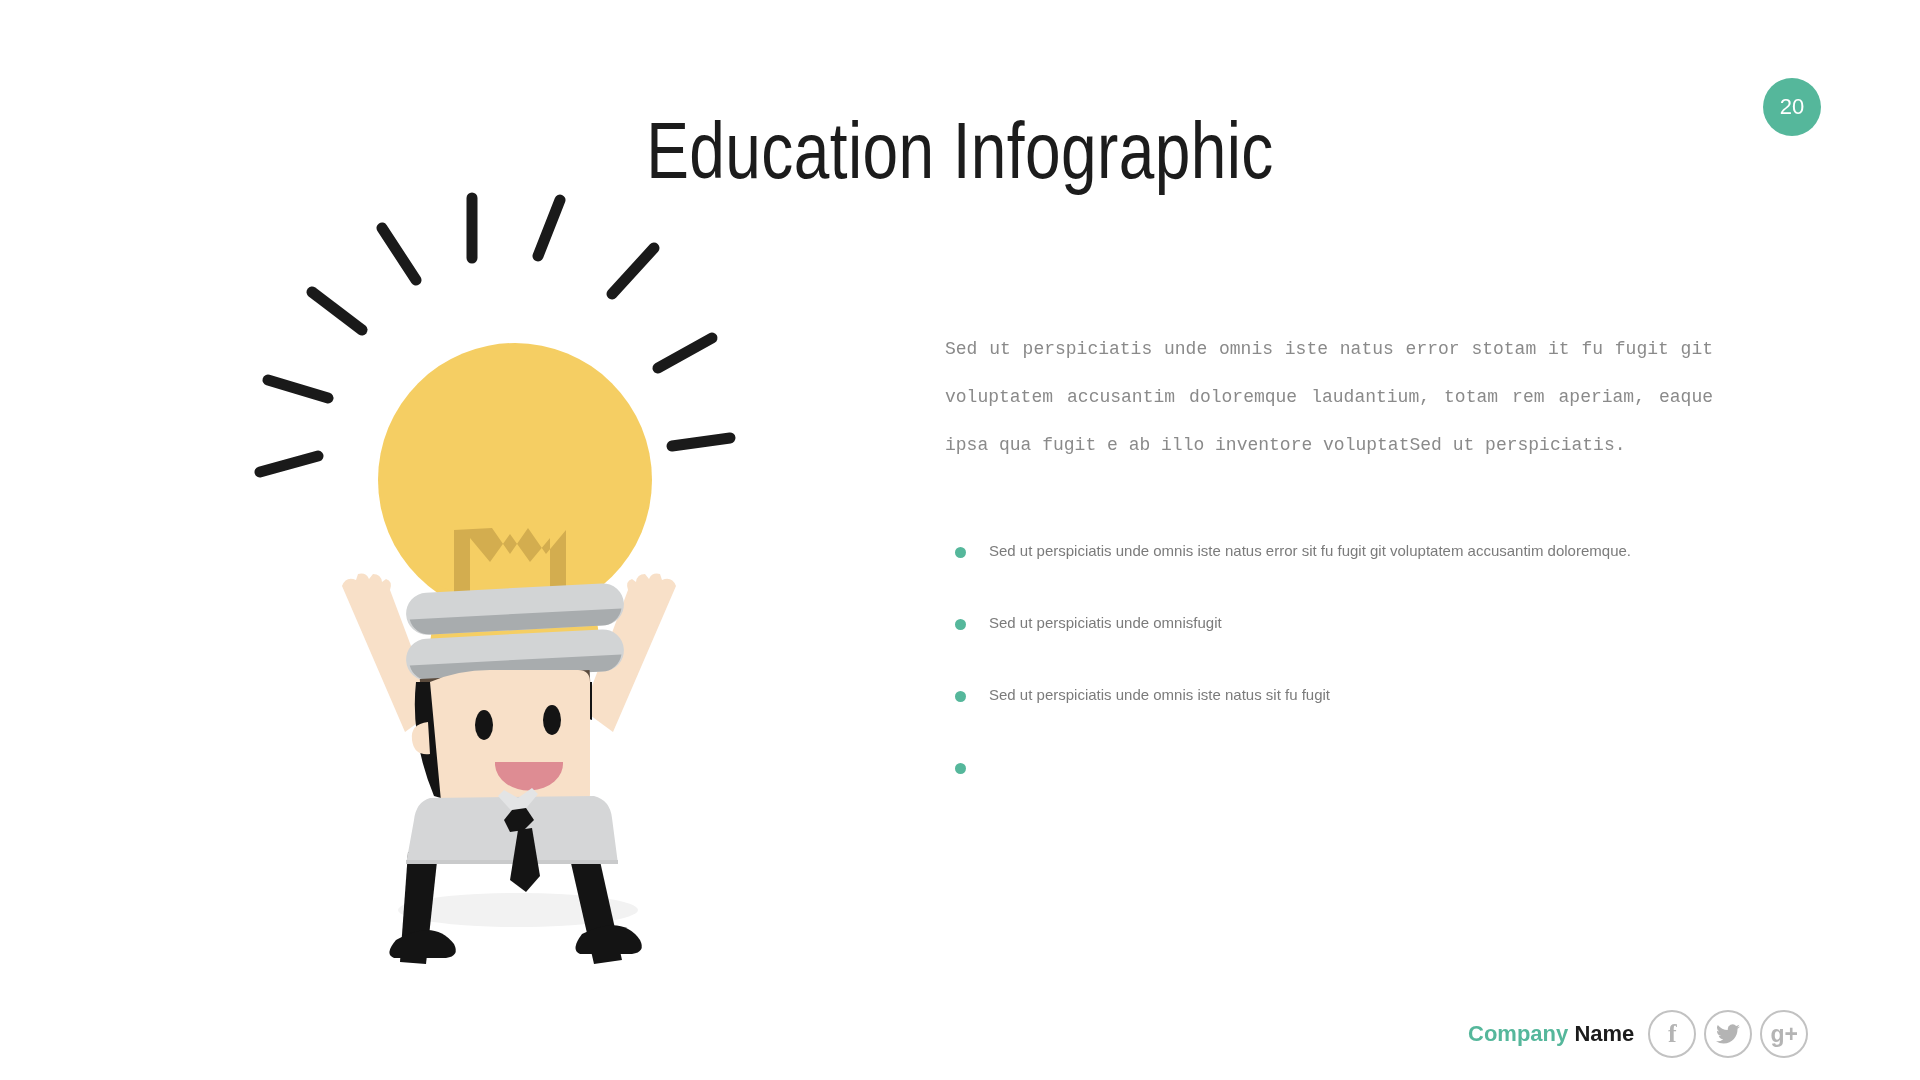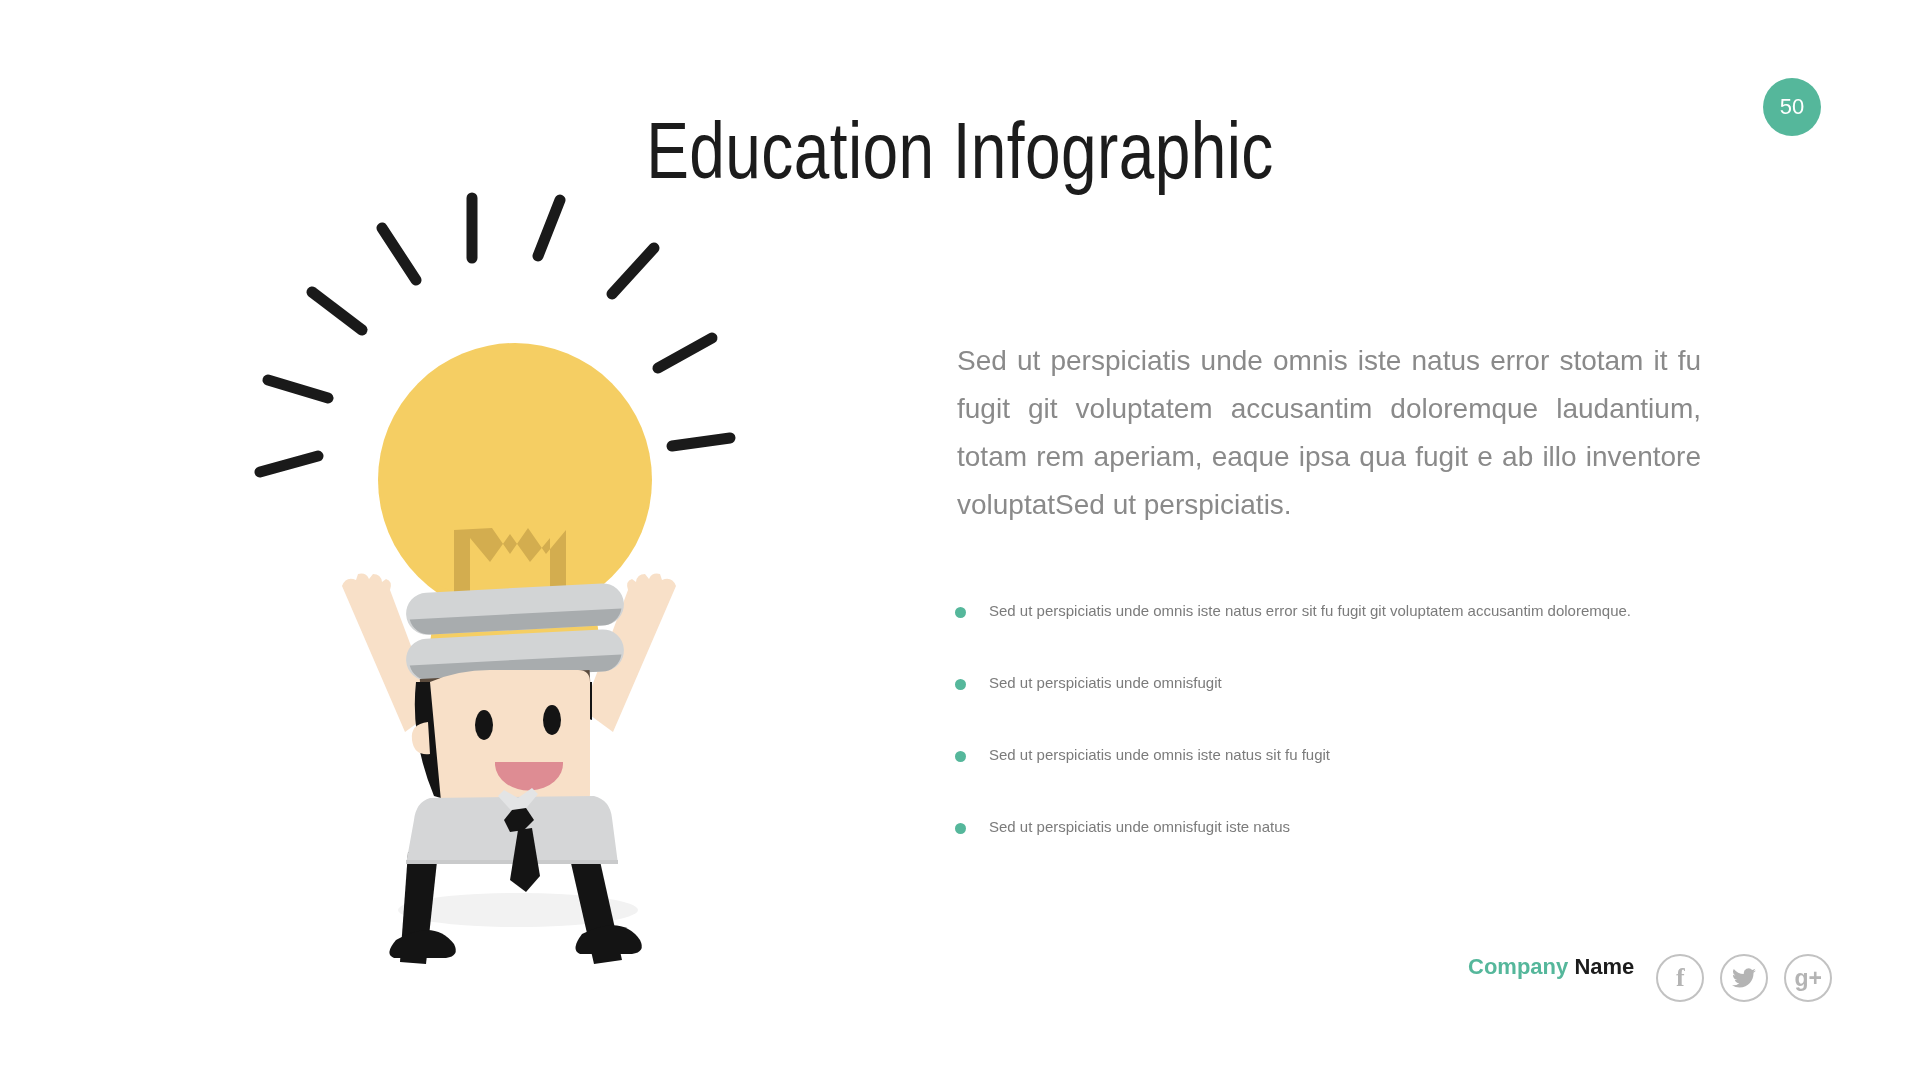--- a/index.html
+++ b/index.html
@@ -69,27 +69,27 @@
   .illustration svg { display: block; width: 100%; height: 100%; }
 
   
   .content {
     position: absolute;
     left: 945px;
     top: 325px;
     width: 768px;
   }
   .lead-paragraph {
-    margin: 12px;
-    font-size: 28px;
+    margin: 0;
+    font-size: 18px;
     line-height: 48px;
     color: #8a8a8a;
     text-align: justify;
     text-justify: inter-word;
-    font-family: Liberation Sans, sans-serif;
+    font-family: Liberation Mono, monospace;
   }
   .bullet-list {
     list-style: none;
     margin: 58px 0 0 0;
     padding: 0;
   }
   .bullet-item {
     position: relative;
     padding-left: 44px;
     margin-bottom: 24px;
@@ -106,24 +106,25 @@
     width: 11px;
     height: 11px;
     border-radius: 50%;
     background: #55b79b;
   }
 
   
   .footer {
     position: absolute;
     left: 1468px;
-    top: 954px;
+    top: 1006px;
     height: 56px;
     display: flex;
-    gap: 16px;
+    align-items: center;
+    gap: 8px;
   }
   .brand {
     font-size: 22px;
     font-weight: bold;
     white-space: nowrap;
     margin-right: 6px;
     font-family: "Liberation Sans", sans-serif;
   }
   .brand-first { color: #55b79b; }
   .brand-second { color: #1c1c1c; }
@@ -151,21 +152,21 @@
     font-family: "Liberation Sans", sans-serif;
   }
 </style>
 </head>
 <body>
 
 <div class="slide">
 
   <h1 class="slide-title">Education Infographic</h1>
 
-  <div class="page-badge">50</div>
+  <div class="page-badge">20</div>
 
   <div class="illustration">
     <svg viewBox="0 0 600 790" xmlns="http://www.w3.org/2000/svg">
 
       <ellipse cx="288" cy="720" rx="120" ry="17" fill="#f2f2f2"></ellipse>
 
       <g stroke="#1a1a1a" stroke-width="11" stroke-linecap="round">
         <line x1="242" y1="8" x2="242" y2="68"></line>
         <line x1="152" y1="38" x2="186" y2="90"></line>
         <line x1="82" y1="102" x2="132" y2="140"></line>
@@ -239,21 +240,20 @@
       <li class="bullet-item">
         <span class="bullet-dot"></span>
         <span>Sed ut perspiciatis unde omnisfugit</span>
       </li>
       <li class="bullet-item">
         <span class="bullet-dot"></span>
         <span>Sed ut perspiciatis unde omnis iste natus sit fu fugit</span>
       </li>
       <li class="bullet-item">
         <span class="bullet-dot"></span>
-        <span>Sed ut perspiciatis unde omnisfugit iste natus</span>
       </li>
     </ul>
   </div>
 
   <div class="footer">
     <div class="brand">
       <span class="brand-first">Company</span><span>&nbsp;</span><span class="brand-second">Name</span>
     </div>
 
     <div class="social-icon">

